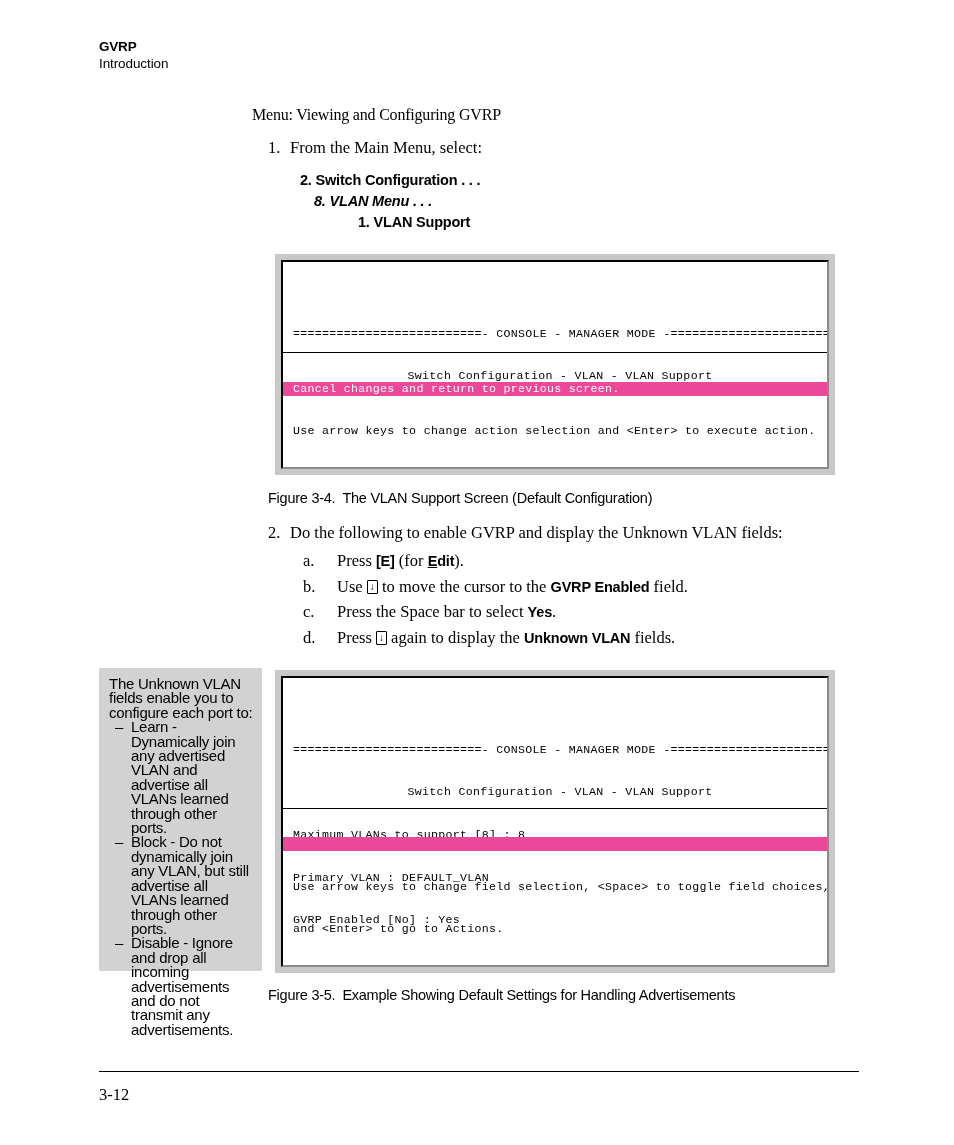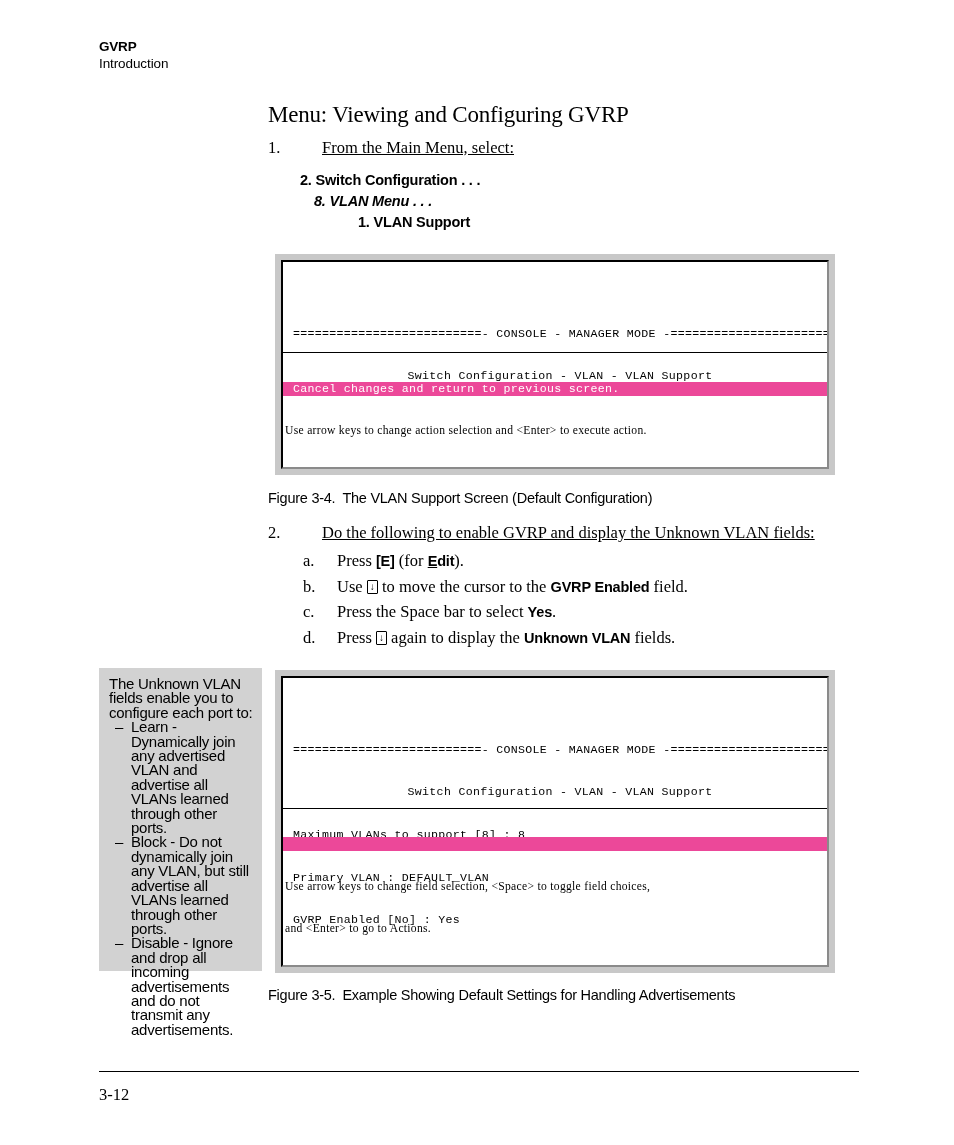--- a/index.html
+++ b/index.html
@@ -40,44 +40,43 @@
     font-family: "Liberation Sans", sans-serif;
     font-weight: normal;
     font-size: 13.5px;
     line-height: 17px;
     letter-spacing: -0.1px;
   }
 
   
   .section-title {
     position: absolute;
-    left: 268px;
+    left: 252px;
     top: 102px;
     font-family: "Liberation Serif", serif;
-    font-size: 23px;
+    font-size: 16px;
     line-height: 26px;
     letter-spacing: -0.2px;
   }
 
   .step {
     position: absolute;
     font-family: "Liberation Serif", serif;
     font-size: 16.5px;
     line-height: 22px;
   }
   .step .num {
     position: absolute;
     left: 0;
     top: 0;
     width: 34px;
   }
   .step .txt {
     display: block;
-    margin-left: 54px;
-    text-decoration: underline;
+    margin-left: 22px;
   }
 
   .step1 { left: 268px; top: 137px; width: 600px; }
   .step2 { left: 268px; top: 522px; width: 620px; }
 
   .menu-path {
     position: absolute;
     left: 300px;
     top: 170px;
     font-family: "Liberation Sans", sans-serif;
@@ -217,23 +216,22 @@
     right: 0;
     white-space: pre;
   }
   .statusbar .barline {
     background: #ec4899;
     color: #fff;
     padding-left: 10px;
     height: 14.2px;
   }
   .statusbar .helpline {
-    padding-left: 2px;
+    padding-left: 10px;
     height: 14.2px;
-    font-family: Liberation Serif, serif;
   }
   .sep-rule {
     border-top: 1px solid #000;
     margin: 0;
   }
 
   
   .footer-rule {
     position: absolute;
     left: 99px;

